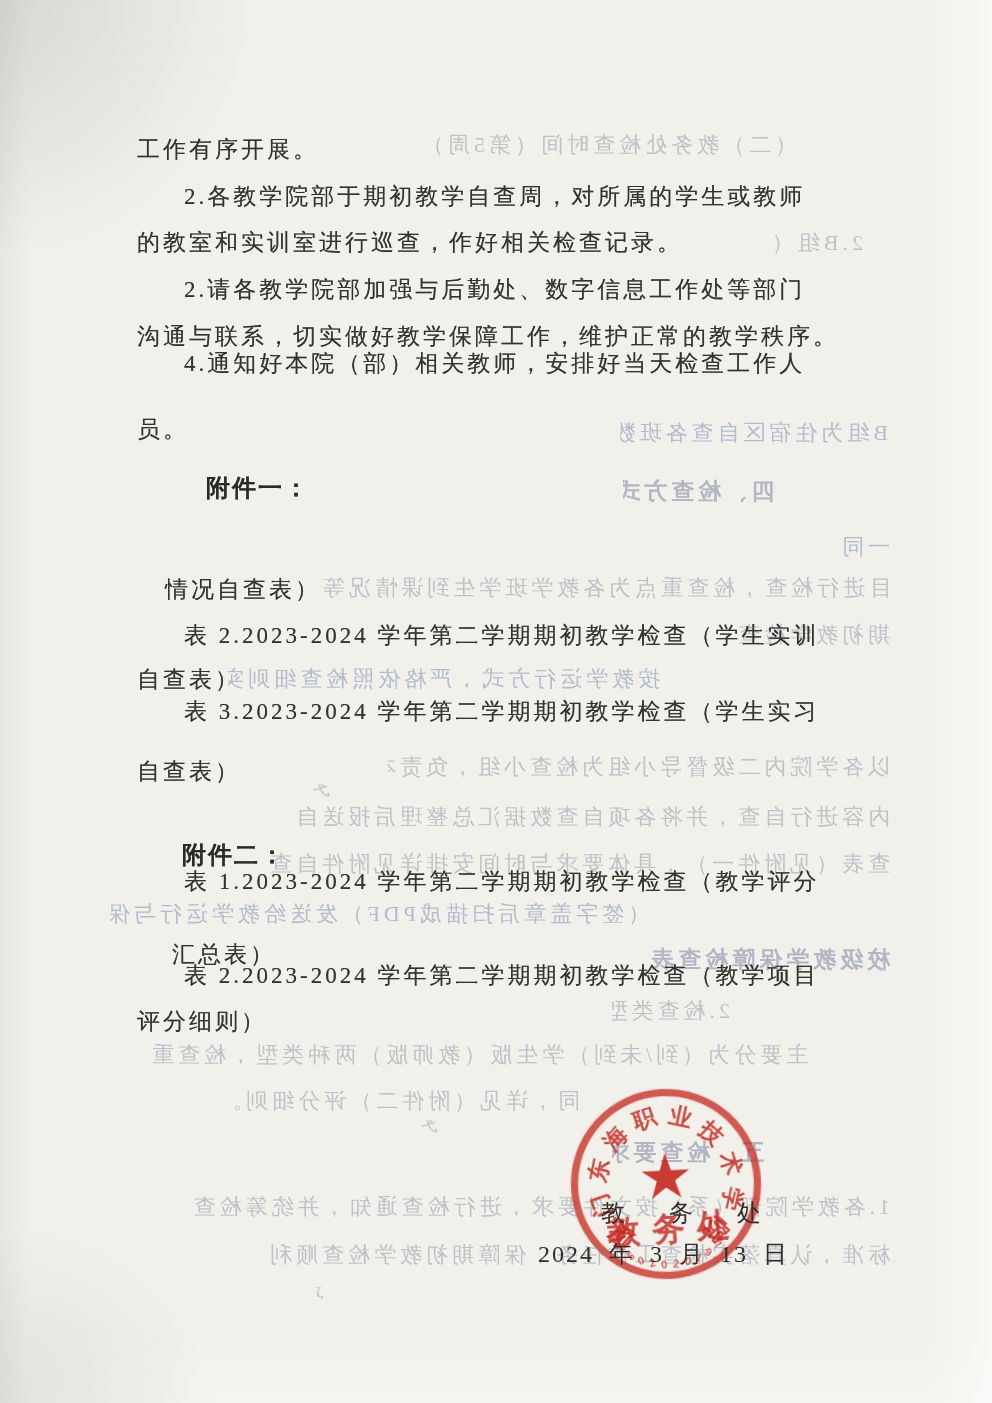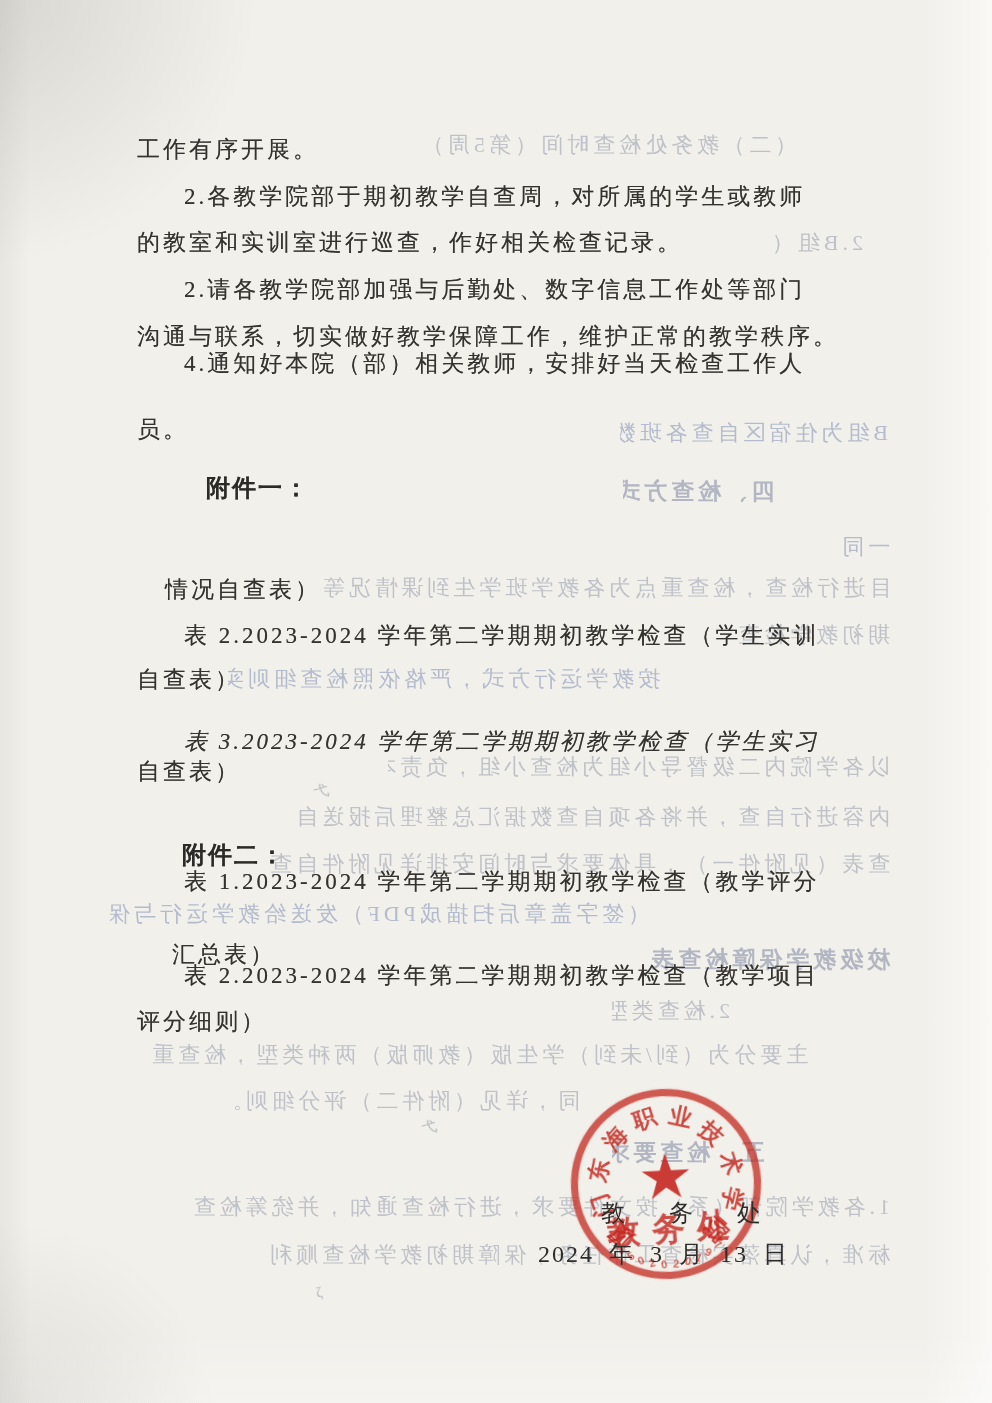--- a/index.html
+++ b/index.html
@@ -143,21 +143,21 @@
       <div class="doc-line" style="left: 184px; top: 181px;">2.各教学院部于期初教学自查周，对所属的学生或教师</div>
       <div class="doc-line" style="left: 137px; top: 227px;">的教室和实训室进行巡查，作好相关检查记录。</div>
       <div class="doc-line" style="left: 184px; top: 274px;">2.请各教学院部加强与后勤处、数字信息工作处等部门</div>
       <div class="doc-line" style="left: 137px; top: 321px;">沟通与联系，切实做好教学保障工作，维护正常的教学秩序。</div>
       <div class="doc-line" style="left: 184px; top: 348px; text-align: right;">4.通知好本院（部）相关教师，安排好当天检查工作人</div>
       <div class="doc-line" style="left: 137px; top: 414px;">员。</div>
       <div class="doc-line heading" style="left: 182px; top: 472px; margin-left: 24px;">附件一：</div>
       <div class="doc-line" style="left: 137px; top: 574px; margin-left: 28px;">情况自查表）</div>
       <div class="doc-line" style="left: 184px; top: 620px;">表 2.2023-2024 学年第二学期期初教学检查（学生实训</div>
       <div class="doc-line" style="left: 137px; top: 664px;">自查表）</div>
-      <div class="doc-line" style="left: 184px; top: 726px; font-style: italic;">表 3.2023-2024 学年第二学期期初教学检查（学生实习</div>
+      <div class="doc-line" style="left: 184px; top: 696px;">表 3.2023-2024 学年第二学期期初教学检查（学生实习</div>
       <div class="doc-line" style="left: 137px; top: 756px;">自查表）</div>
       <div class="doc-line heading" style="left: 182px; top: 818px; margin-top: 21px;">附件二：</div>
       <div class="doc-line" style="left: 184px; top: 866px;">表 1.2023-2024 学年第二学期期初教学检查（教学评分</div>
       <div class="doc-line" style="left: 137px; top: 939px; margin-left: 35px;">汇总表）</div>
       <div class="doc-line" style="left: 184px; top: 960px;">表 2.2023-2024 学年第二学期期初教学检查（教学项目</div>
       <div class="doc-line" style="left: 137px; top: 1006px;">评分细则）</div>
     </div>
 
   <div id="marks-layer">
       <span class="stray-mark" style="left: 314px; top: 782px;">弋</span>

